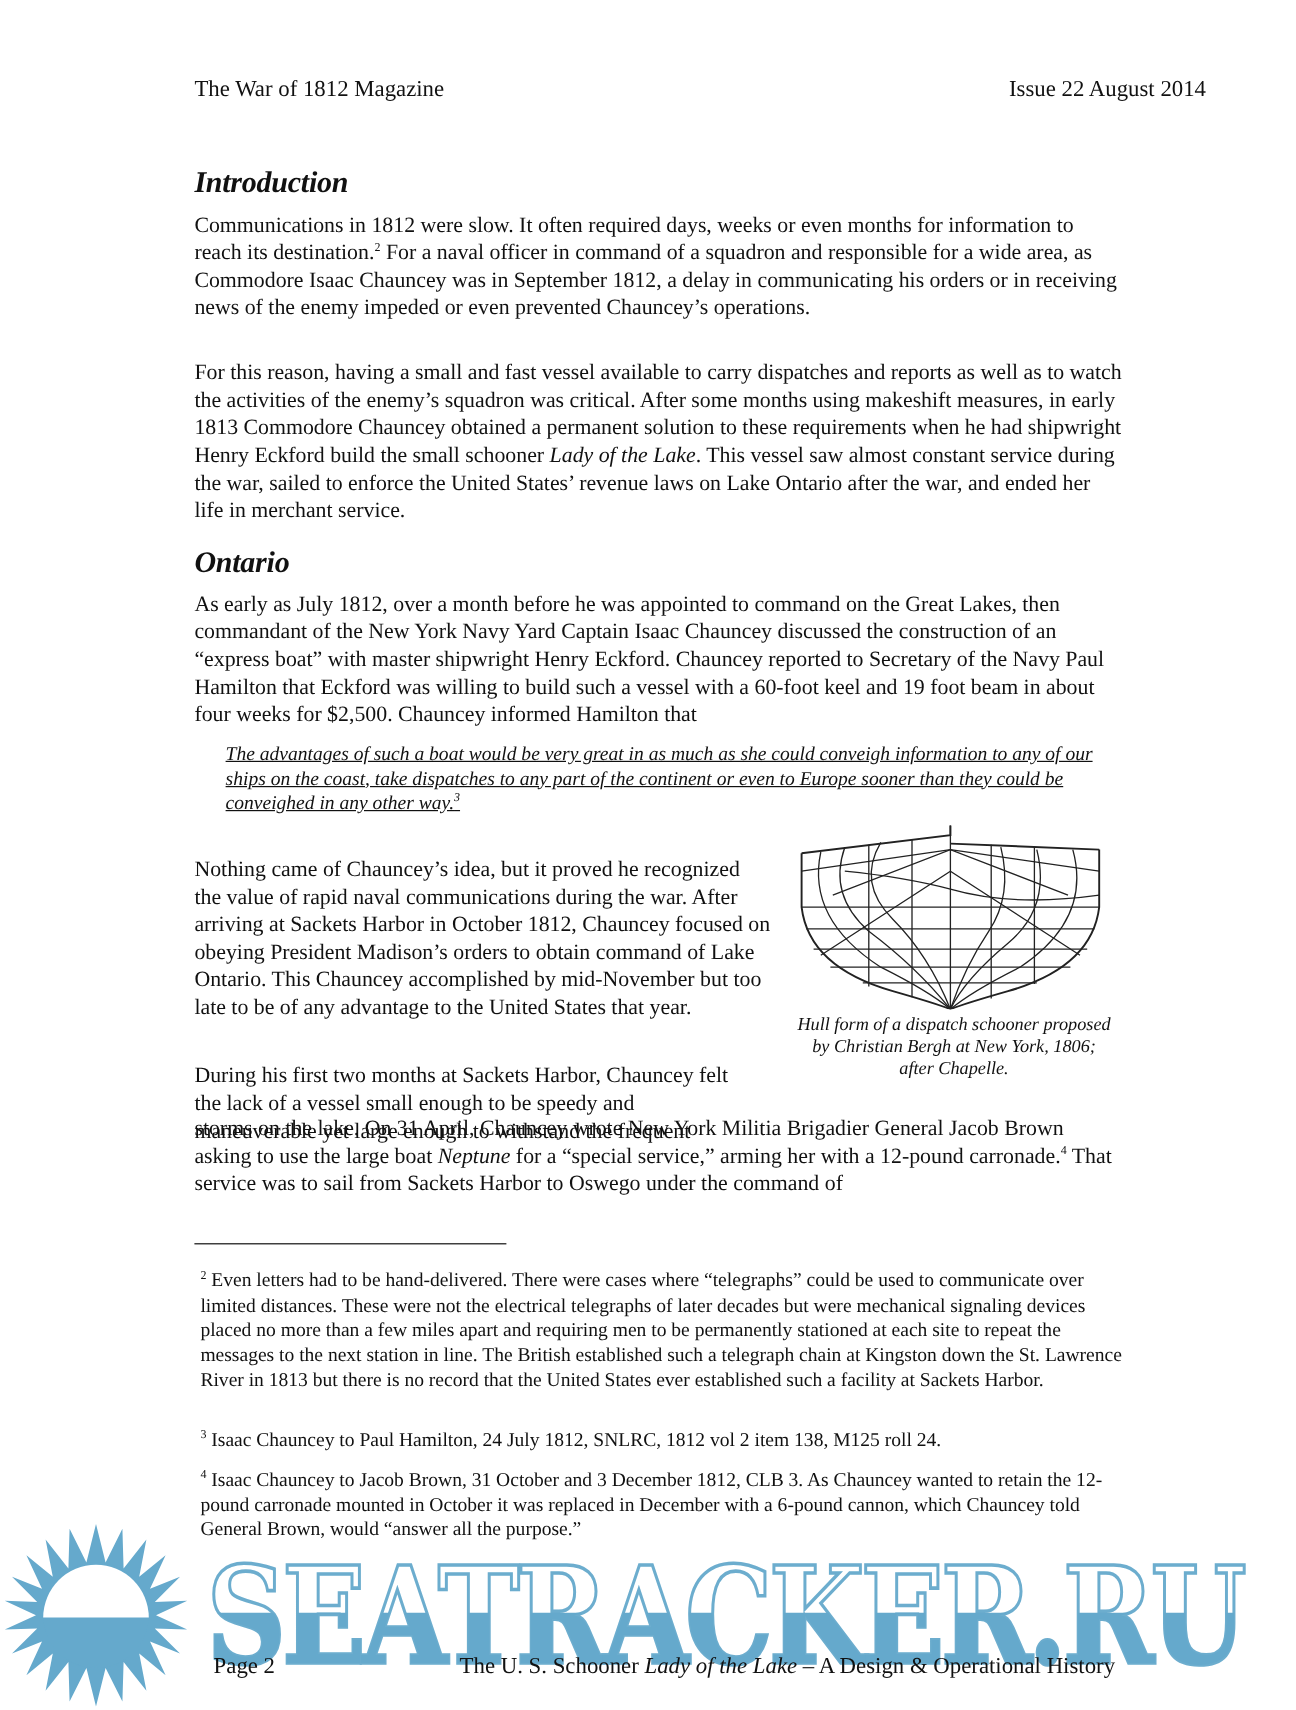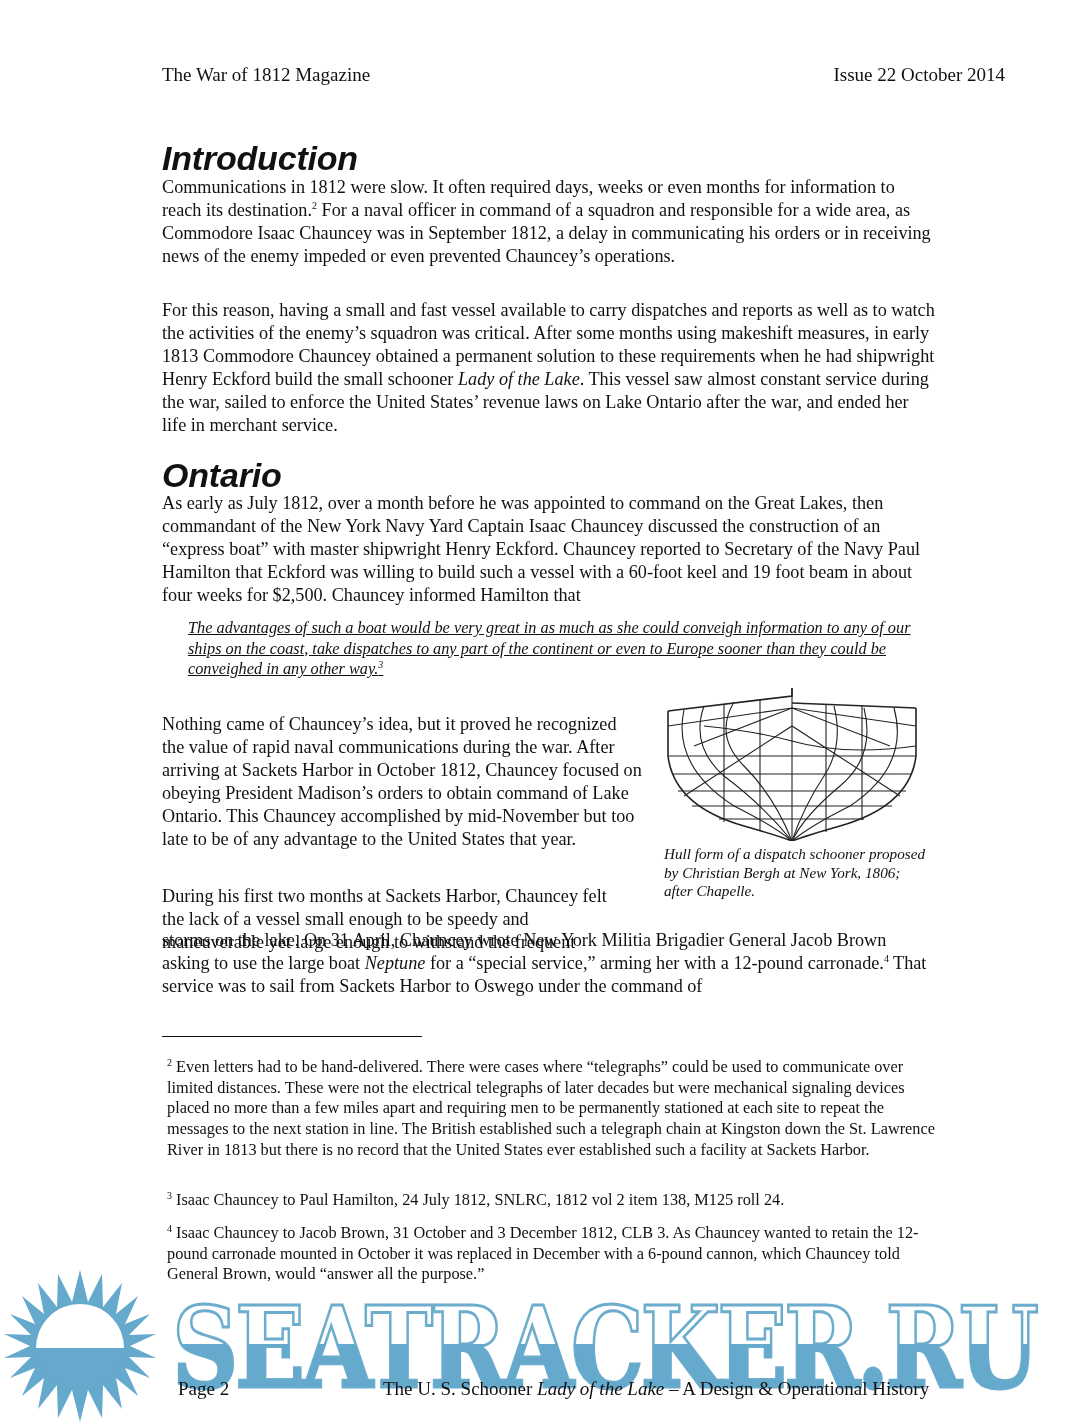--- a/index.html
+++ b/index.html
@@ -1,30 +1,30 @@
 <!DOCTYPE html>
 <html><head>
   <meta charset="utf-8">
   <style>
     html, body { margin: 0; padding: 0; background: #ffffff; }
     body { width: 1080px; height: 1425px; position: relative; overflow: hidden;
            font-family: "Liberation Serif", serif; color: #111; }
     .page { position: absolute; left: 0; top: 0; width: 1080px; height: 1425px; }
     .running-head { position: absolute; top: 64px; left: 162px; width: 843px; font-size: 19px;
                     display: flex; justify-content: space-between; }
-    .h2 { position: absolute; left: 162px; font-family: Liberation Sans, sans-serif;
-          font-weight: bold; font-style: italic; font-size: 34px; margin: 0; letter-spacing: -0.2px; }
+    .h2 { position: absolute; left: 162px; font-family: Liberation Serif, serif;
+          font-weight: bold; font-style: italic; font-size: 25px; margin: 0; letter-spacing: -0.2px; }
     .para { position: absolute; left: 162px; width: 775px; font-size: 18.2px; line-height: 23px; margin: 0; }
     .para sup, .fn sup, .quote sup { font-size: 10px; line-height: 0; vertical-align: super; }
     .quote { position: absolute; left: 188px; width: 735px; font-style: italic; font-size: 16.3px;
              line-height: 20.5px; margin: 0; }
     .narrow { width: 480px; margin-top: 24px; }
     .figure { position: absolute; left: 664px; top: 686px; width: 262px; }
     .figure svg { display: block; }
-    .caption { font-style: italic; font-size: 15.2px; line-height: 18.5px; text-align: left;
+    .caption { font-style: italic; font-size: 15.2px; line-height: 18.5px; text-align: center;
                margin-top: 4px; width: 262px; }
     .fn-rule { position: absolute; left: 162px; top: 1036px; width: 260px; height: 0;
                border-top: 1px solid #111; }
     .fn { position: absolute; left: 167px; width: 780px; font-size: 16.3px; line-height: 20.7px; margin: 0; }
     .footer { position: absolute; top: 1338px; left: 178px; width: 780px; font-size: 19px;
               display: flex; margin-top: 40px; }
     .footer .pg { width: 205px; }
     .watermark { position: absolute; left: 0; top: 1262px; width: 1080px; height: 163px; pointer-events: none; }
     .wm-text { position: absolute; left: 172px; top: 1292px; font-family: "DejaVu Serif", serif;
                font-weight: bold; font-size: 112px; letter-spacing: -4px; line-height: 112px;
@@ -35,21 +35,21 @@
                color: #65a9cc; white-space: nowrap; transform: scaleX(0.82); transform-origin: left top;
                clip-path: inset(52px 0 0 0); }
   </style>
 </head>
 <body>
 
 <div class="page">
 
   <div class="running-head">
     <span>The War of 1812 Magazine</span>
-    <span>Issue 22 October 2014</span>
+    <span>Issue 22 August 2014</span>
   </div>
 
   <h2 class="h2" style="top:139px;">Introduction</h2>
 
   <p class="para" style="top:176px;"><span>Communications in 1812 were slow. It often required days, weeks or even months for information to reach its destination.</span><sup>2</sup><span> For a naval officer in command of a squadron and responsible for a wide area, as Commodore Isaac Chauncey was in September 1812, a delay in communicating his orders or in receiving news of the enemy impeded or even prevented Chauncey’s operations.</span></p>
 
   <p class="para" style="top:299px;"><span>For this reason, having a small and fast vessel available to carry dispatches and reports as well as to watch the activities of the enemy’s squadron was critical. After some months using makeshift measures, in early 1813 Commodore Chauncey obtained a permanent solution to these requirements when he had shipwright Henry Eckford build the small schooner </span><em>Lady of the Lake</em><span>. This vessel saw almost constant service during the war, sailed to enforce the United States’ revenue laws on Lake Ontario after the war, and ended her life in merchant service.</span></p>
 
   <h2 class="h2" style="top:456px;">Ontario</h2>
 

